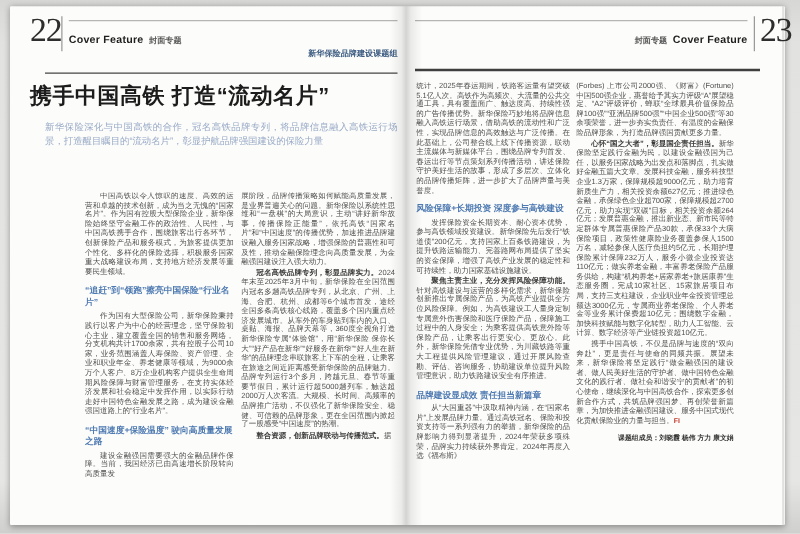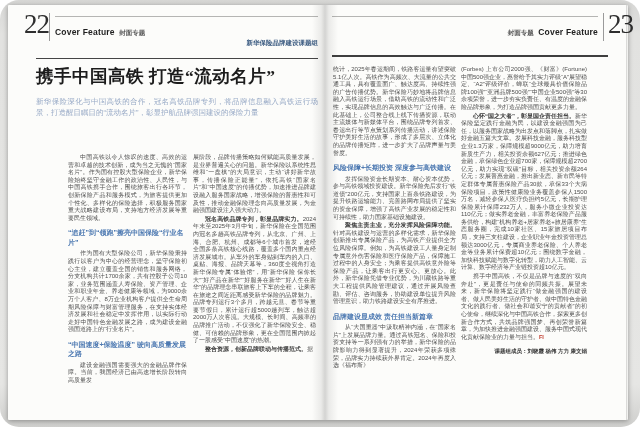--- a/index.html
+++ b/index.html
@@ -1,19 +1,19 @@
 <!DOCTYPE html>
 <html><head>
 <meta charset="utf-8">
 <style>
   html,body{margin:0;padding:0;}
   .canvas{
     position:relative;width:640px;height:427px;overflow:hidden;
     background:linear-gradient(180deg,#d7d7d5 0%,#e2e2e0 8%,#e6e6e4 90%,#cfcfcd 100%);
-    font-family:"Liberation Sans","DejaVu Sans",sans-serif;color:#4c4c4c;border-radius:19px;
+    font-family:"Liberation Sans","DejaVu Sans",sans-serif;color:#4c4c4c;
   }
   .spread{
     position:absolute;left:8px;top:5px;width:620px;height:415px;
     background:#fcfcfa;box-shadow:0 1px 5px rgba(0,0,0,.35);border-radius:1px;
   }
   .gutter{
     position:absolute;left:312px;top:5px;width:26px;height:415px;pointer-events:none;
     background:linear-gradient(90deg,rgba(0,0,0,0) 0%,rgba(0,0,0,.07) 35%,rgba(0,0,0,.16) 50%,rgba(0,0,0,.07) 65%,rgba(0,0,0,0) 100%);
   }
   .edge-right{position:absolute;top:5px;height:415px;left:626px;width:2px;
@@ -47,21 +47,21 @@
   <div class="abs pagenum" style="left:24px;top:11px;">22</div>
   <div class="abs vrule" style="left:49px;top:13px;height:28px;"></div>
   <div class="abs hairline" style="left:55px;top:16px;width:263px;"></div>
   <div class="abs" style="left:55px;top:21px;width:263px;">
     <span class="section-en">Cover Feature</span>
     <span class="section-zh">封面专题</span>
   </div>
   <div class="abs byline" style="left:36px;top:39px;width:282px;">新华保险品牌建设课题组</div>
   <div class="abs rule" style="left:36px;top:58px;width:282px;"></div>
 
-  <div class="abs title" style="left:36px;top:66px;width:282px;font-family:Liberation Serif, serif;">携手中国高铁 打造“流动名片”</div>
+  <div class="abs title" style="left:24px;top:66px;width:282px;">携手中国高铁 打造“流动名片”</div>
   <div class="abs subtitle" style="left:36px;top:96px;width:282px;">新华保险深化与中国高铁的合作，冠名高铁品牌专列，将品牌信息融入高铁运行场景，打造醒目瞩目的“流动名片”，彰显护航品牌强国建设的保险力量</div>
 
   <div class="abs col" style="left:68px;top:154px;width:119px;height:262px;overflow:hidden;">
     <p class="indent"><span class="lead"></span><span>中国高铁以令人惊叹的速度、高效的运营和卓越的技术创新，成为当之无愧的“国家名片”。作为国有控股大型保险企业，新华保险始终坚守金融工作的政治性、人民性，与中国高铁携手合作，围绕旅客出行各环节，创新保险产品和服务模式，为旅客提供更加个性化、多样化的保险选择，积极服务国家重大战略建设布局，支持地方经济发展等重要民生领域。</span></p>
     <div class="subhead">“追赶”到“领跑”擦亮中国保险“行业名片”</div>
     <p class="indent"><span class="lead"></span><span>作为国有大型保险公司，新华保险秉持践行以客户为中心的经营理念，坚守保险初心主业，建立覆盖全国的销售和服务网络，分支机构共计1700余家，共有控股子公司10家，业务范围涵盖人寿保险、资产管理、企业和职业年金、养老健康等领域，为9000余万个人客户、8万企业机构客户提供全生命周期风险保障与财富管理服务，在支持实体经济发展和社会稳定中发挥作用，以实际行动走好中国特色金融发展之路，成为建设金融强国道路上的“行业名片”。</span></p>
     <div class="subhead">“中国速度+保险温度” 驶向高质量发展之路</div>
     <p class="indent"><span class="lead"></span><span>建设金融强国需要强大的金融品牌作保障。当前，我国经济已由高速增长阶段转向高质量发</span></p>
   </div>
 

